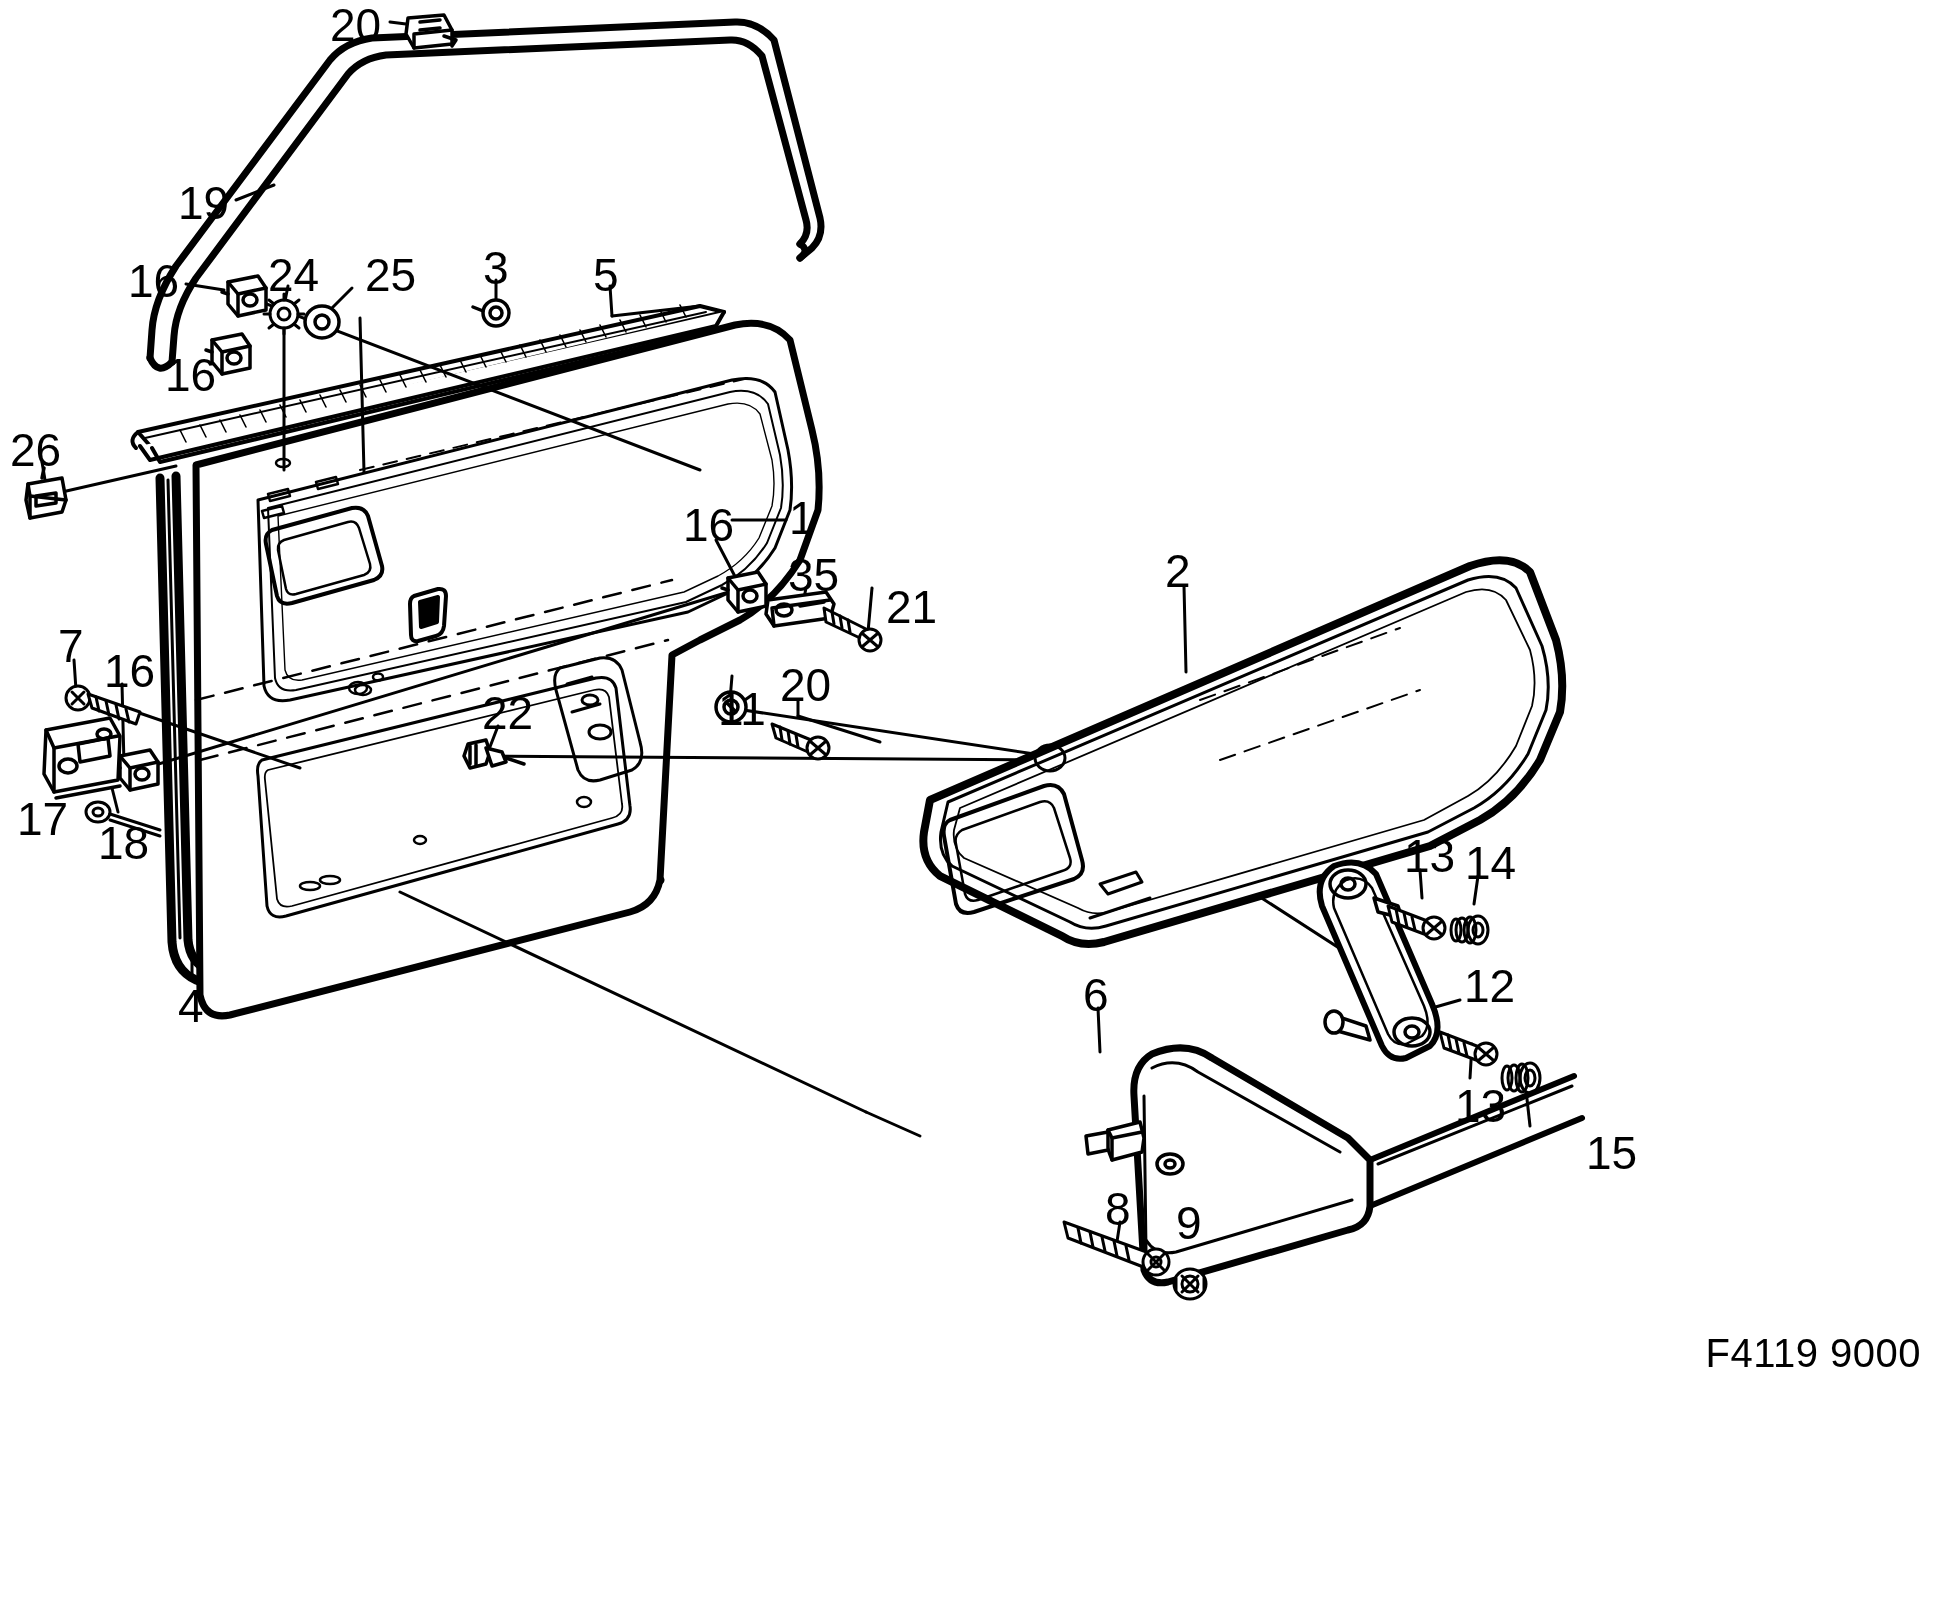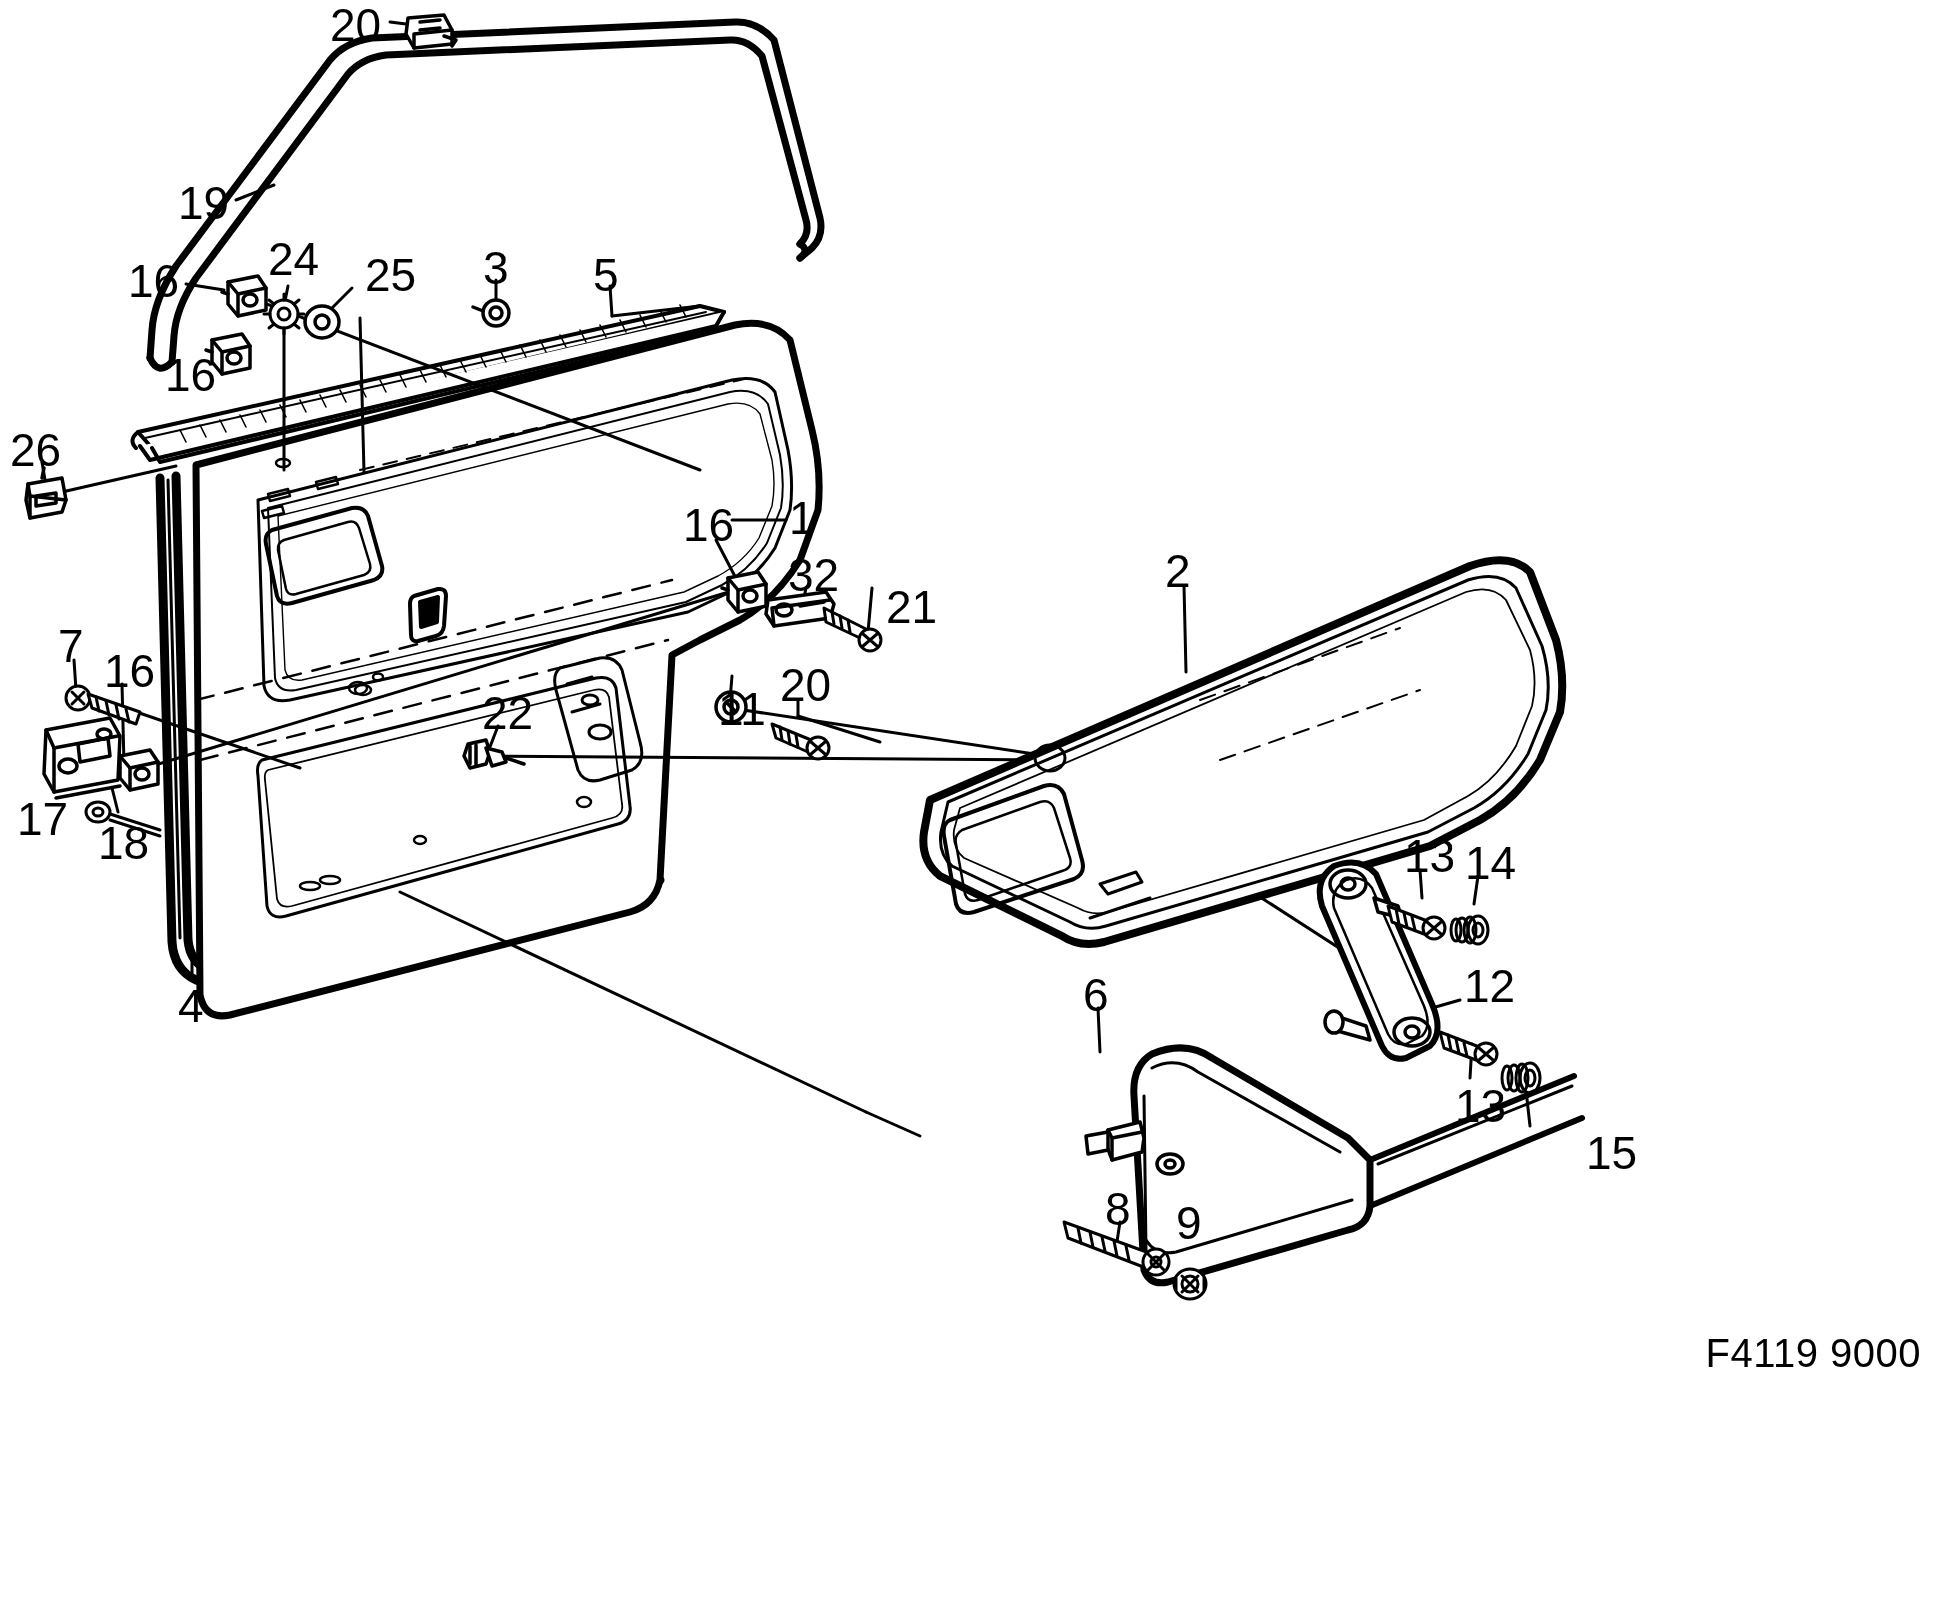--- a/index.html
+++ b/index.html
@@ -543,30 +543,30 @@
         <path d="M1176,1278 L1176,1290 M1204,1278 L1204,1290"></path>
       </g>
 
     </g>
   </svg>
 
   <div id="callout-layer">
       <div class="callout" style="left: 330px; top: 2px;">20</div>
       <div class="callout" style="left: 178px; top: 180px;">19</div>
       <div class="callout" style="left: 128px; top: 258px;">16</div>
-      <div class="callout" style="left: 268px; top: 236px;">24</div>
+      <div class="callout" style="left: 268px; top: 252px;">24</div>
       <div class="callout" style="left: 337px; top: 252px; margin-left: 28px;">25</div>
       <div class="callout" style="left: 483px; top: 245px;">3</div>
       <div class="callout" style="left: 593px; top: 252px;">5</div>
       <div class="callout" style="left: 165px; top: 352px;">16</div>
       <div class="callout" style="left: 10px; top: 427px;">26</div>
       <div class="callout" style="left: 683px; top: 502px;">16</div>
       <div class="callout" style="left: 789px; top: 495px;">1</div>
       <div class="callout" style="left: 1165px; top: 548px;">2</div>
-      <div class="callout" style="left: 788px; top: 552px;">32</div>
+      <div class="callout" style="left: 788px; top: 552px;">35</div>
       <div class="callout" style="left: 855px; top: 584px; margin-left: 31px;">21</div>
       <div class="callout" style="left: 58px; top: 623px;">7</div>
       <div class="callout" style="left: 104px; top: 648px;">16</div>
       <div class="callout" style="left: 718px; top: 638px; margin-top: 48px;">11</div>
       <div class="callout" style="left: 780px; top: 662px;">20</div>
       <div class="callout" style="left: 482px; top: 690px;">22</div>
       <div class="callout" style="left: 17px; top: 796px;">17</div>
       <div class="callout" style="left: 98px; top: 820px;">18</div>
       <div class="callout" style="left: 1404px; top: 833px;">13</div>
       <div class="callout" style="left: 1465px; top: 840px;">14</div>

